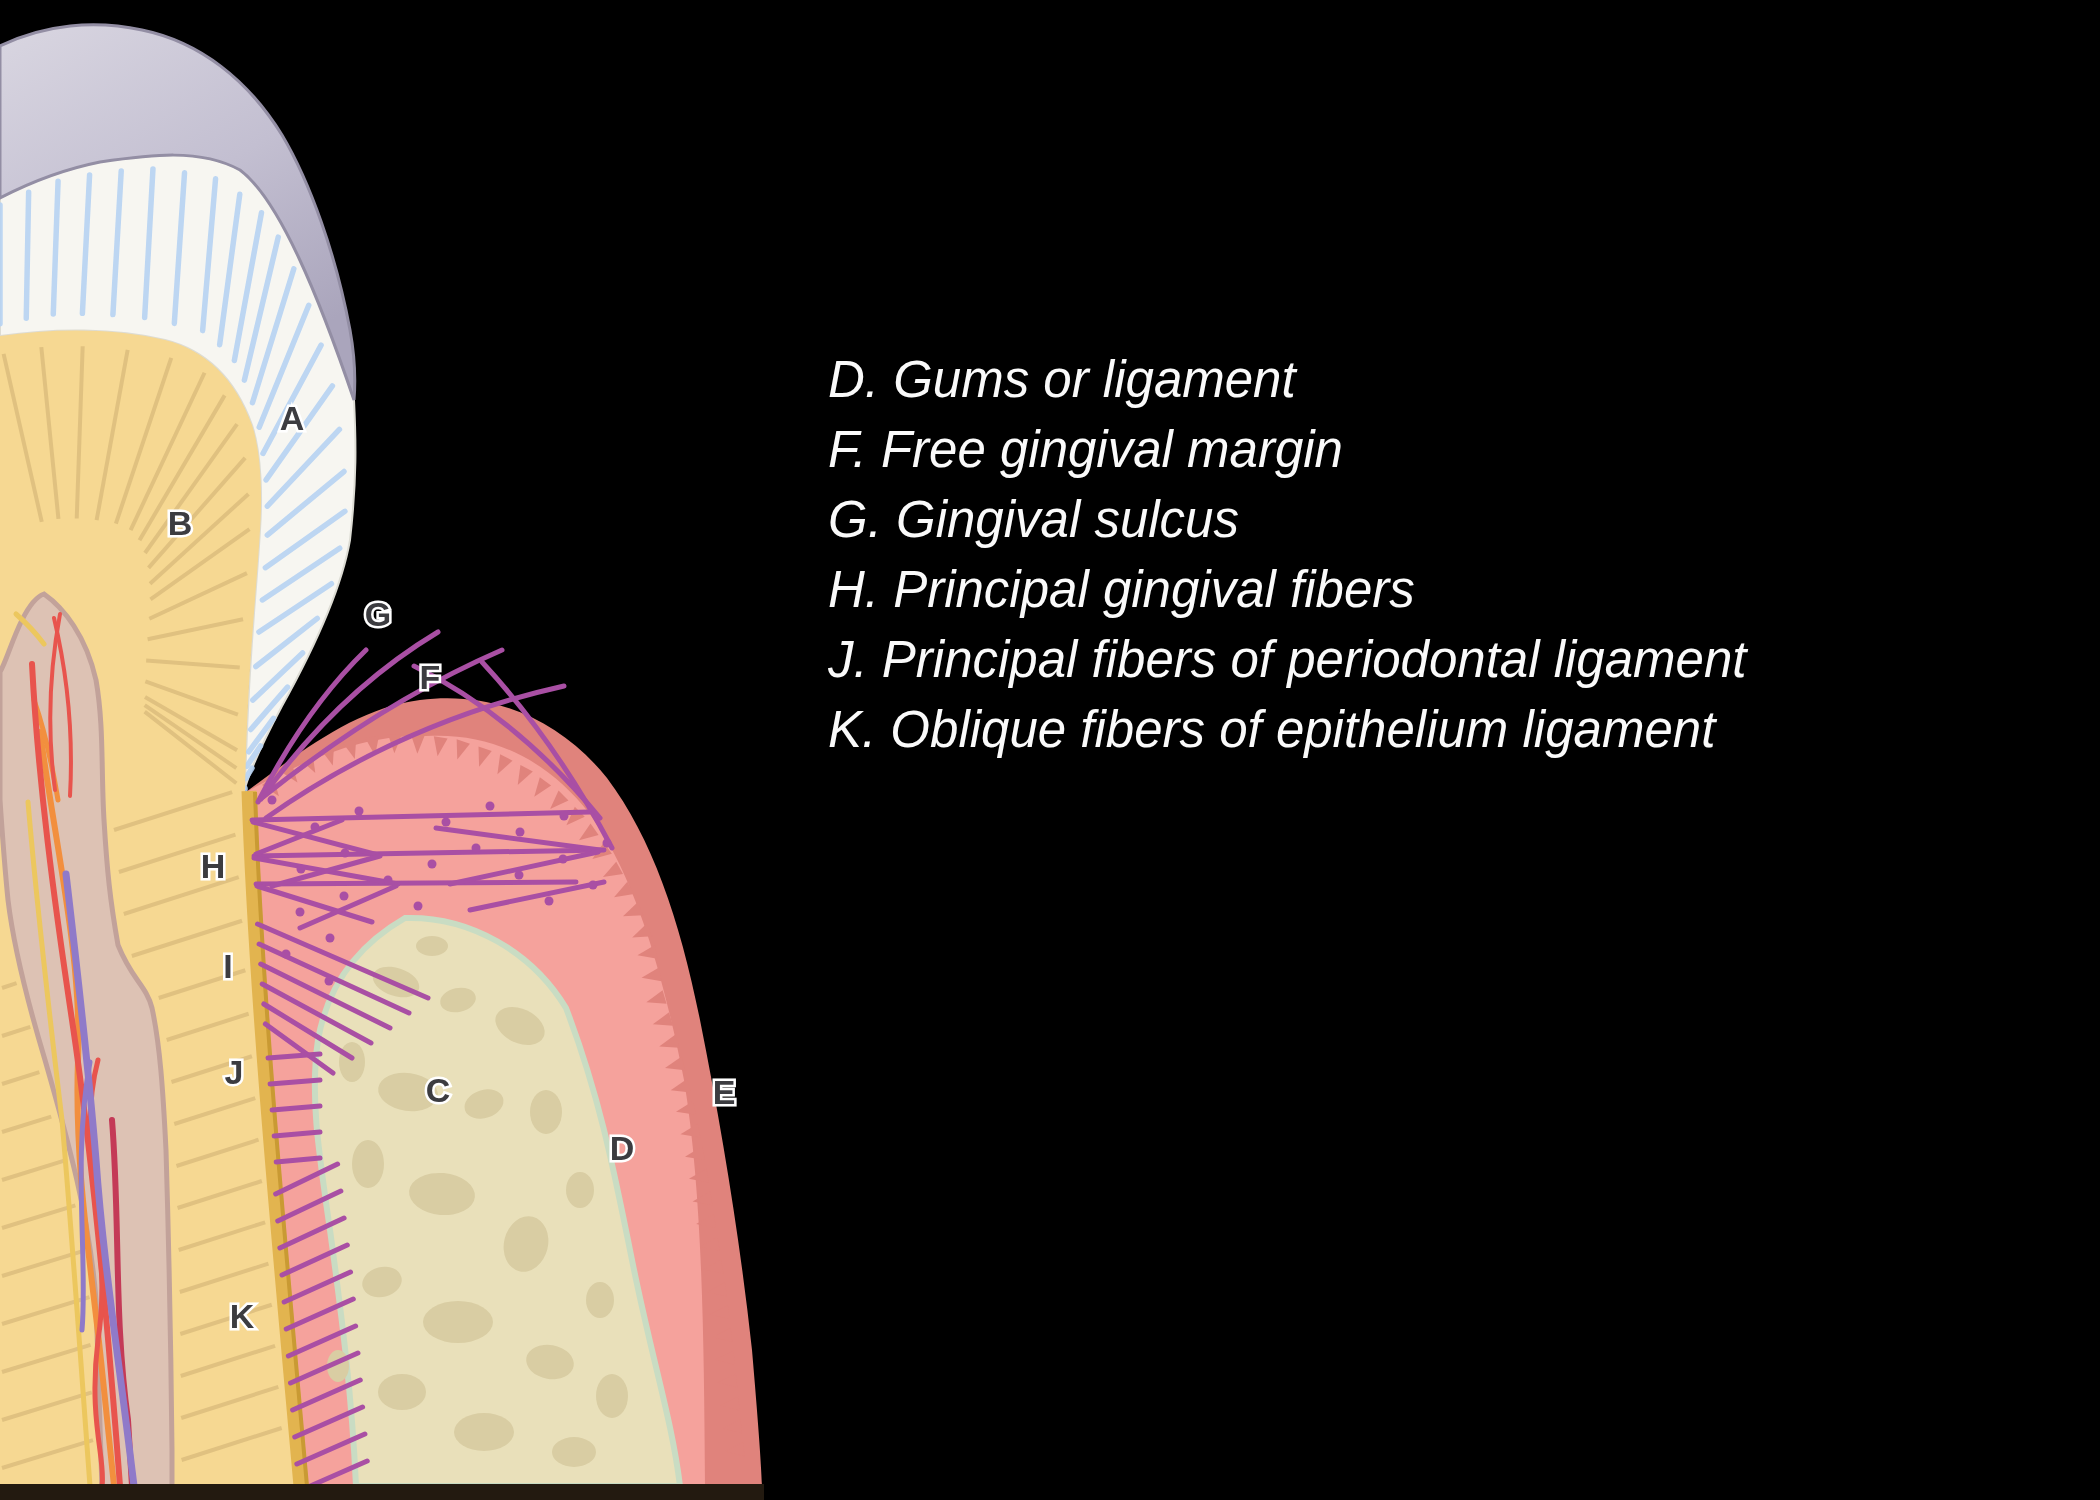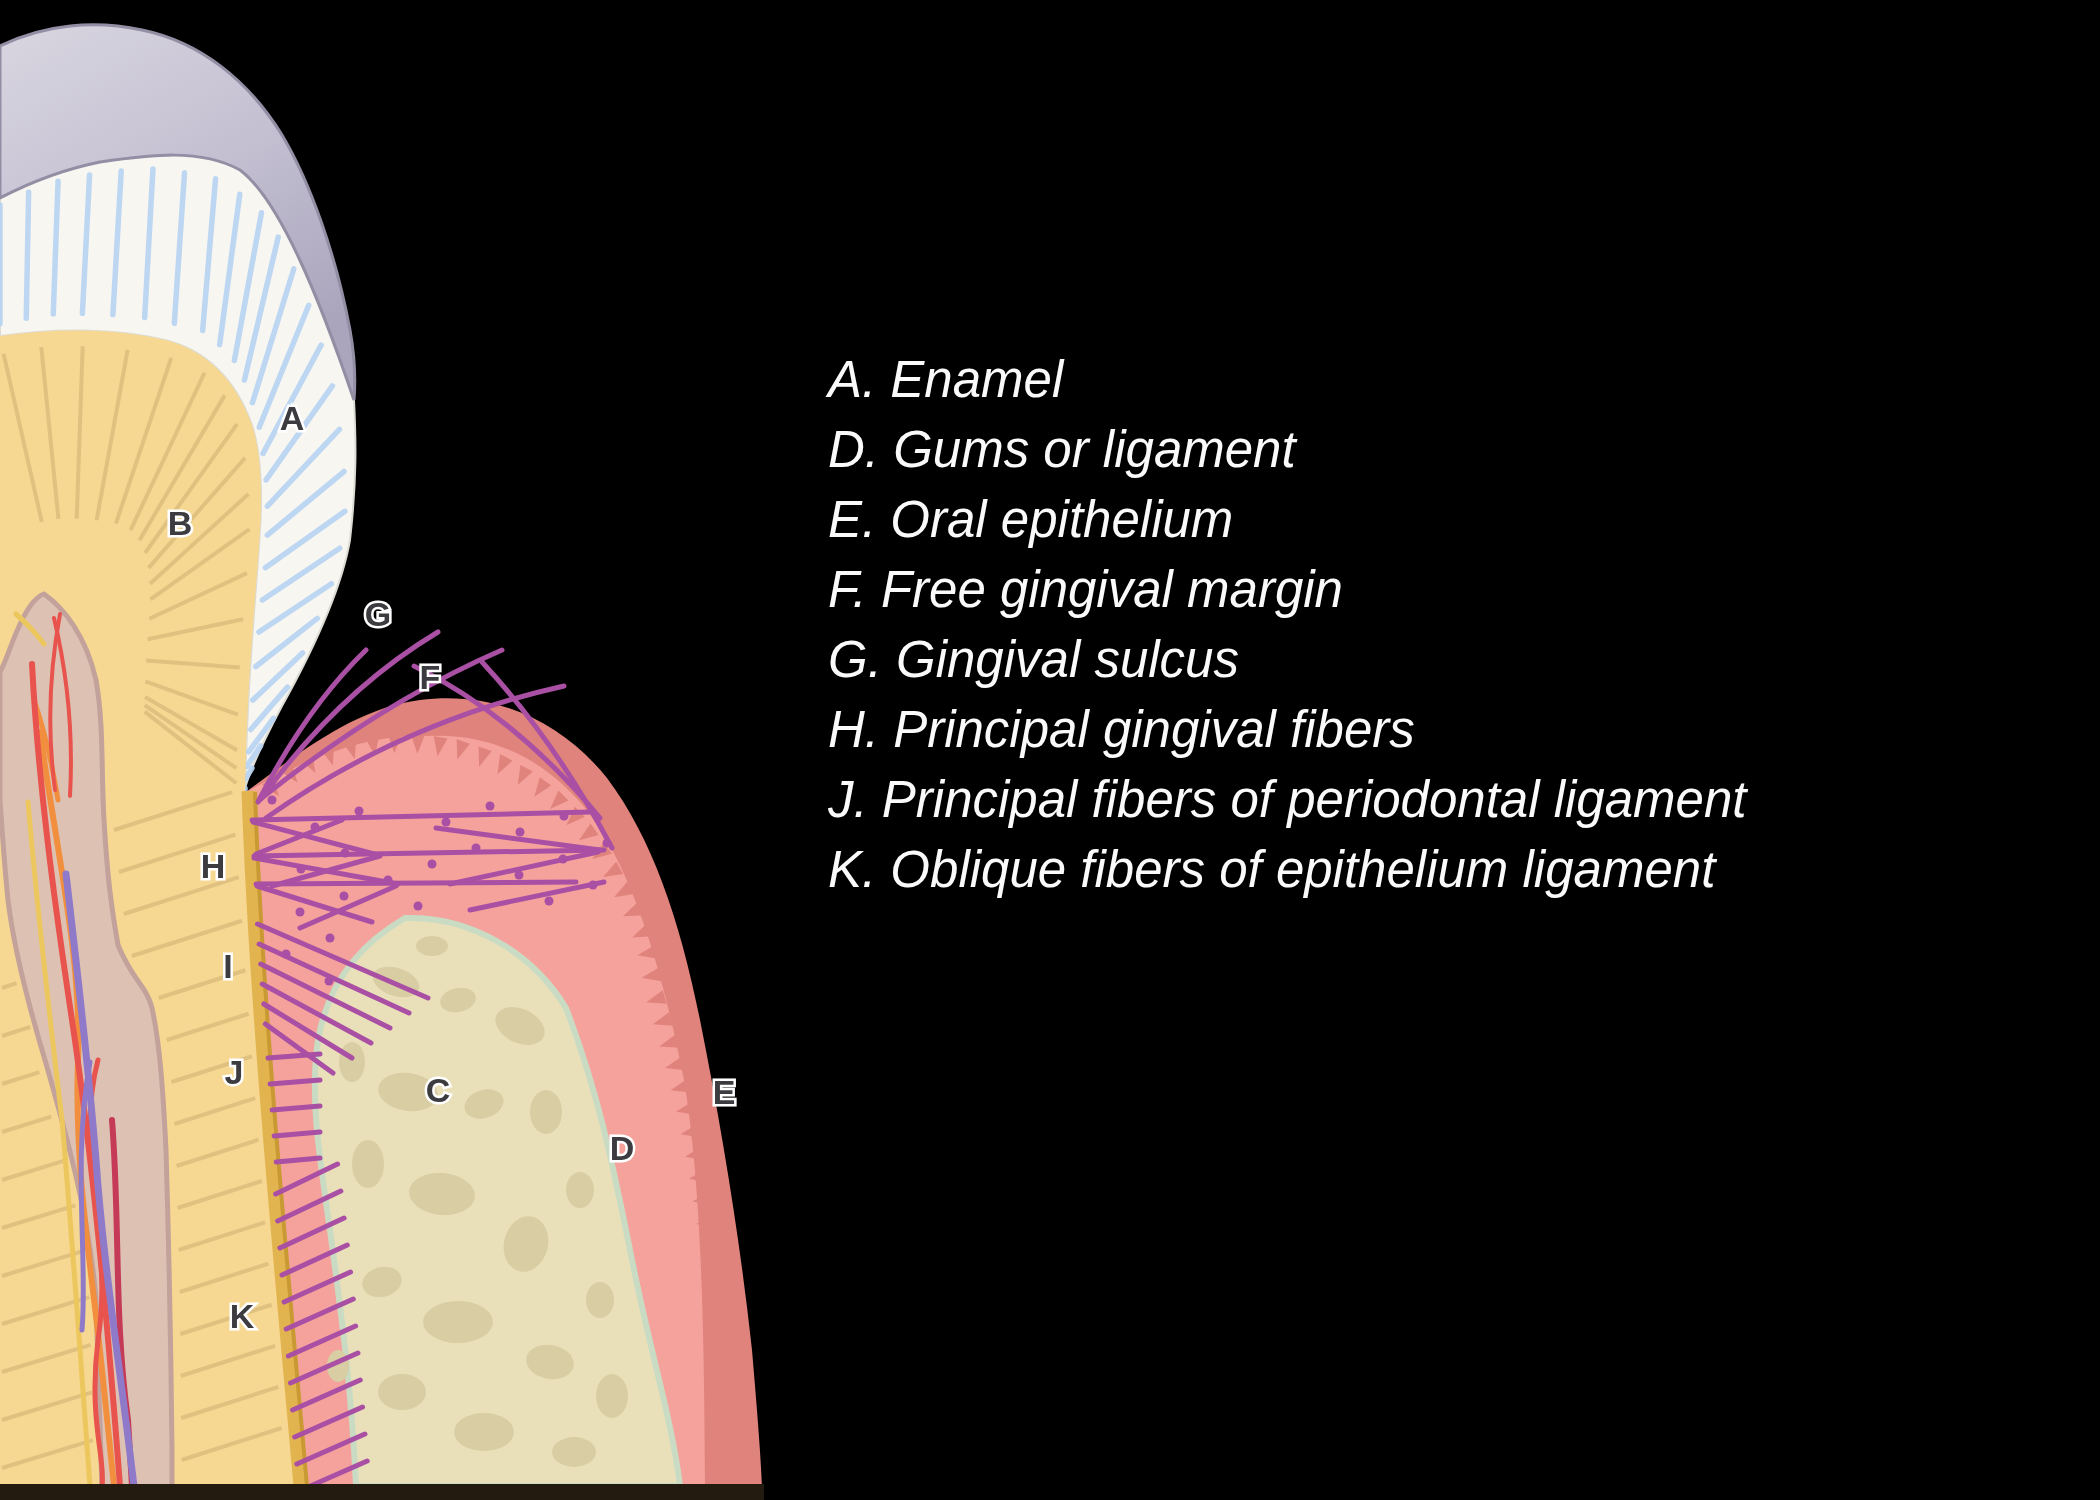--- a/index.html
+++ b/index.html
@@ -323,22 +323,20 @@
     <text class="diagram-label" x="430" y="677">F</text>
     <text class="diagram-label" x="378" y="614">G</text>
     <text class="diagram-label" x="213" y="866">H</text>
     <text class="diagram-label" x="228" y="966">I</text>
     <text class="diagram-label" x="234" y="1072">J</text>
     <text class="diagram-label" x="242" y="1316">K</text>
   </g>
 </svg>
 
   <div class="legend">
-    <div>A. Enamel</div>
     <div>D. Gums or ligament</div>
-    <div>E. Oral epithelium</div>
     <div>F. Free gingival margin</div>
     <div>G. Gingival sulcus</div>
     <div>H. Principal gingival fibers</div>
     <div>J. Principal fibers of periodontal ligament</div>
     <div>K. Oblique fibers of epithelium ligament</div>
   </div>
 </div>
 
 </body></html>

